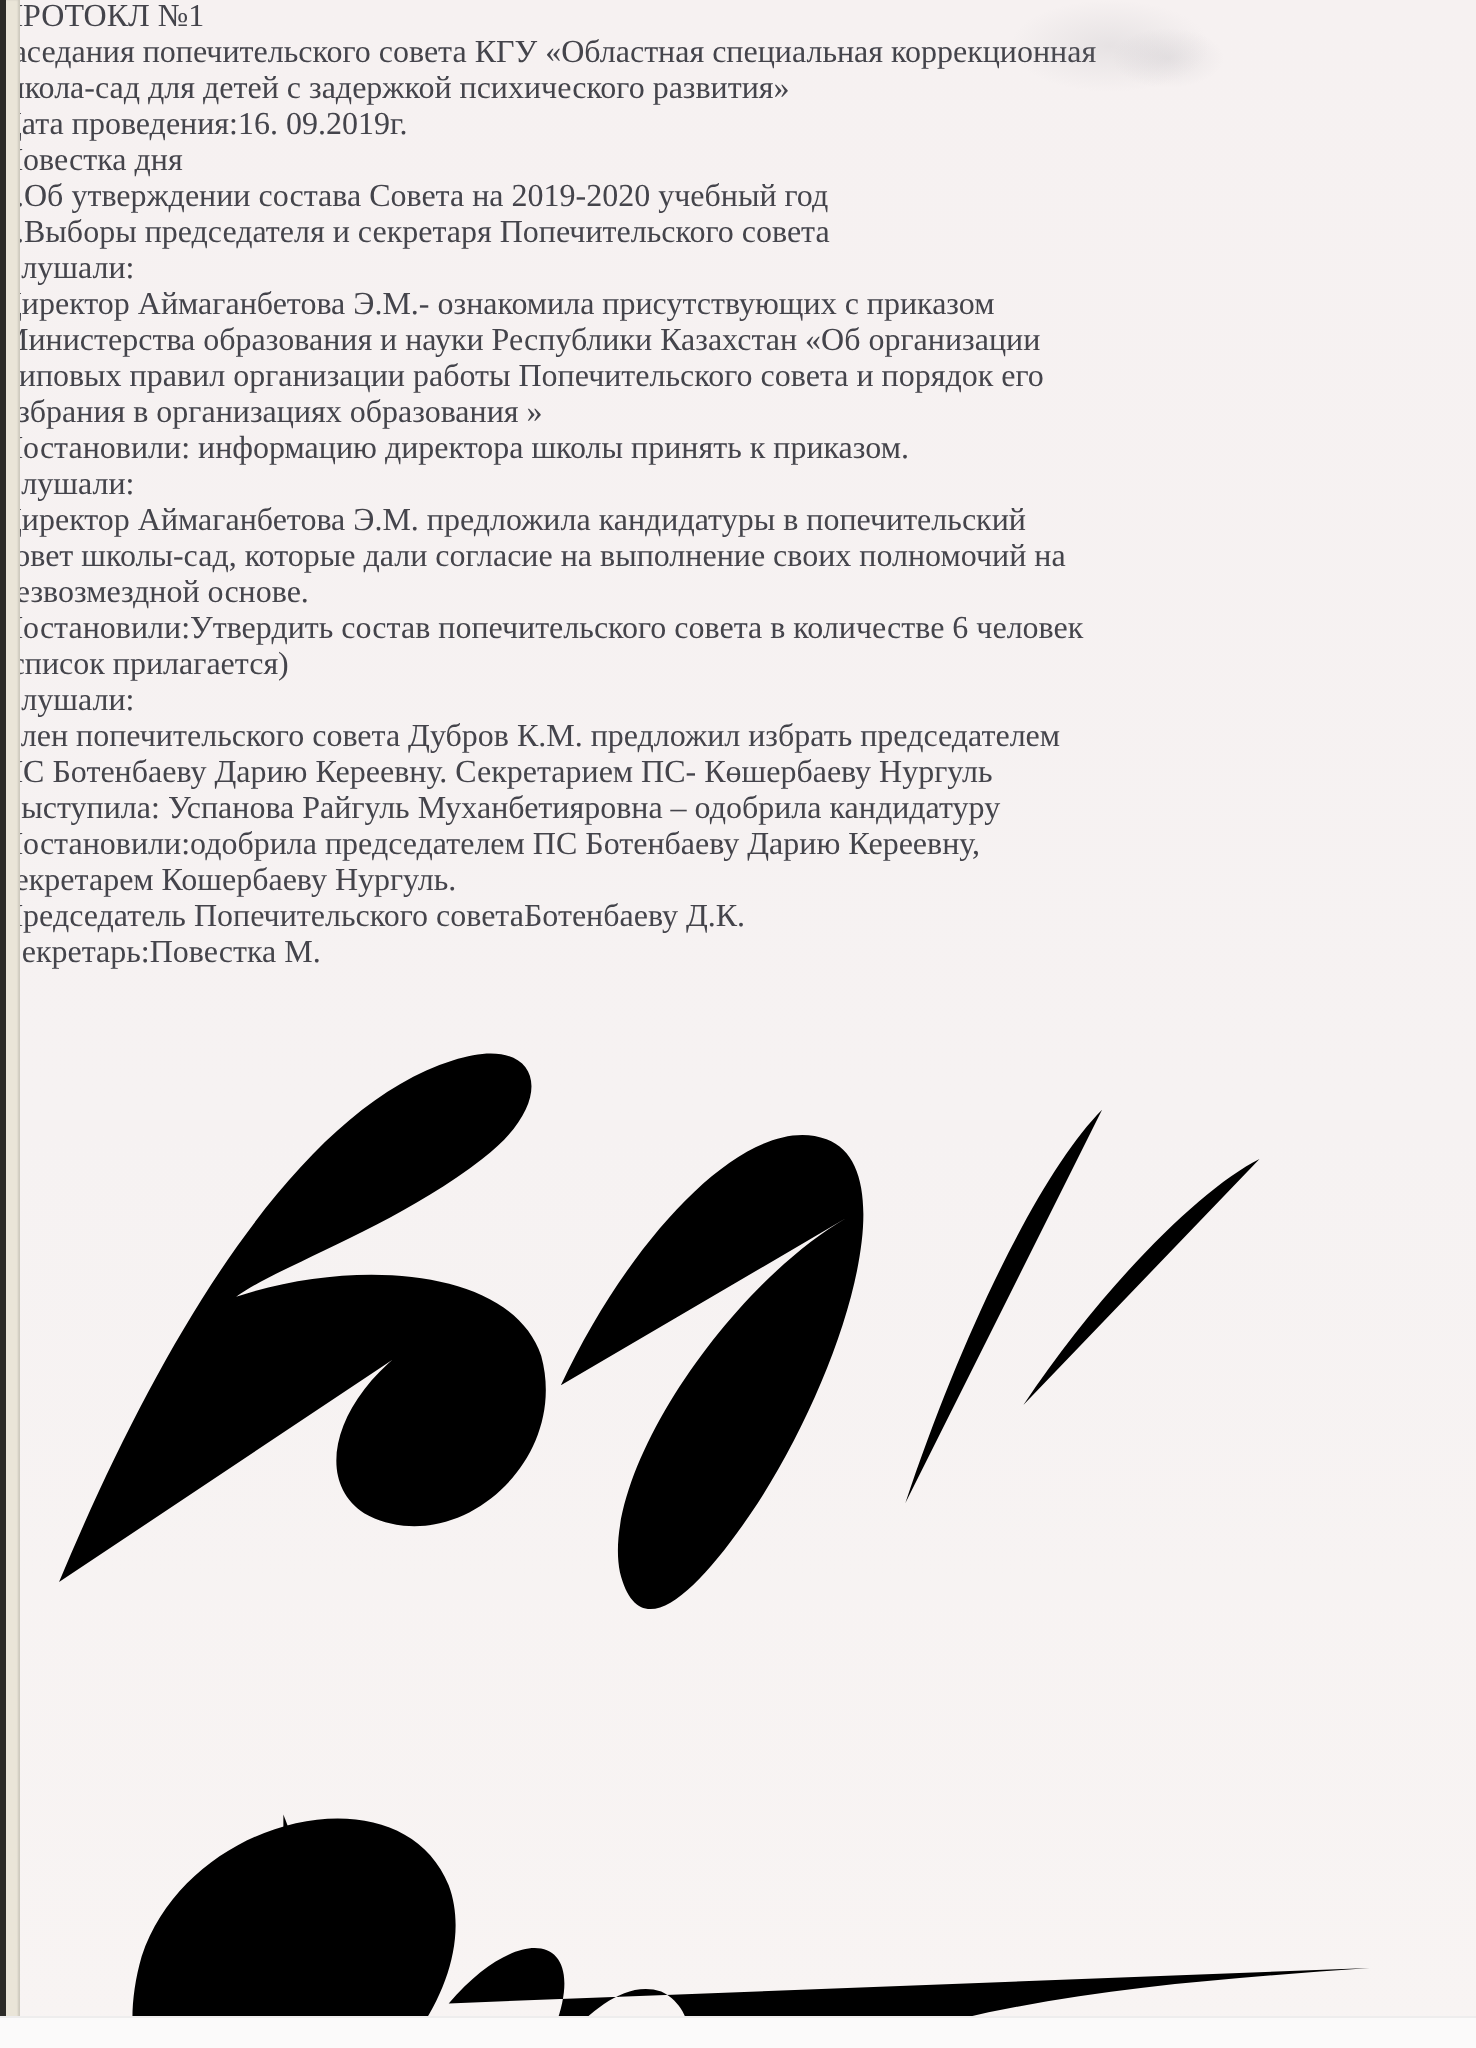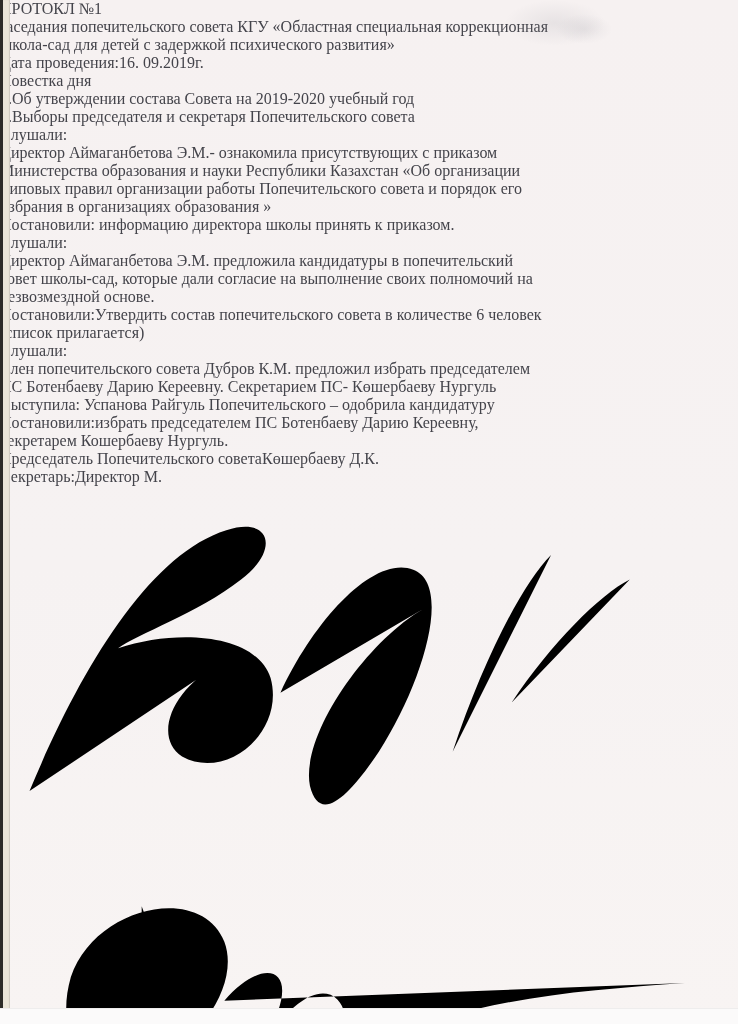--- a/index.html
+++ b/index.html
@@ -95,32 +95,32 @@
       <div class="line"><span class="b">Постановили</span><span>: информацию директора школы принять к приказом.</span></div>
       <div class="line"><span class="b">Слушали:</span></div>
       <div class="line"><span>Директор Аймаганбетова Э.М. предложила кандидатуры в попечительский</span></div>
       <div class="line"><span>совет школы-сад, которые дали согласие на выполнение своих полномочий на</span></div>
       <div class="line"><span>безвозмездной основе.</span></div>
       <div class="line"><span class="b">Постановили:</span><span>Утвердить состав попечительского совета в количестве 6 человек</span></div>
       <div class="line"><span>(список прилагается)</span></div>
       <div class="line"><span class="b">Слушали:</span></div>
       <div class="line"><span>Член попечительского совета Дубров К.М. предложил избрать председателем</span></div>
       <div class="line"><span>ПС Ботенбаеву Дарию Кереевну. Секретарием ПС- Көшербаеву Нургуль</span></div>
-      <div class="line"><span class="b">Выступила:</span><span> Успанова Райгуль Попечительского – одобрила кандидатуру</span></div>
-      <div class="line"><span class="b">Постановили</span><span>:избрать председателем ПС Ботенбаеву Дарию Кереевну,</span></div>
+      <div class="line"><span class="b">Выступила:</span><span> Успанова Райгуль Муханбетияровна – одобрила кандидатуру</span></div>
+      <div class="line"><span class="b">Постановили</span><span>:одобрила председателем ПС Ботенбаеву Дарию Кереевну,</span></div>
       <div class="line"><span>секретарем Кошербаеву Нургуль.</span></div>
     </div>
 
   
   <div class="doc-text sig-block">
     <div class="sig-row">
-      <span>Председатель Попечительского совета</span><span class="uline"></span><span>Көшербаеву Д.К.</span>
+      <span>Председатель Попечительского совета</span><span class="uline"></span><span>Ботенбаеву Д.К.</span>
     </div>
     <div class="sig-row">
-      <span>Секретарь:</span><span class="sec-gap"></span><span>Директор М.</span>
+      <span>Секретарь:</span><span class="sec-gap"></span><span>Повестка М.</span>
     </div>
   </div>
 
   
   <svg class="sig-svg sig-chair" viewBox="0 0 150 75" xmlns="http://www.w3.org/2000/svg">
     <path d="M6,62 C16,38 30,14 46,9 C55,6 57,13 49,19 C40,26 28,30 24,33 C36,29 52,30 55,39 C58,50 46,60 37,55 C31,51 35,41 45,36"></path>
     <path d="M57,42 C64,27 76,14 84,17 C92,20 86,40 77,54 C71,63 65,69 63,61 C61,51 74,32 86,25"></path>
     <path d="M92,54 C98,36 106,20 112,14 M104,44 C112,32 122,22 128,19 M112,60 L130,8"></path>
   </svg>
   <svg class="sig-svg sig-sec" viewBox="0 0 125 48" xmlns="http://www.w3.org/2000/svg">

